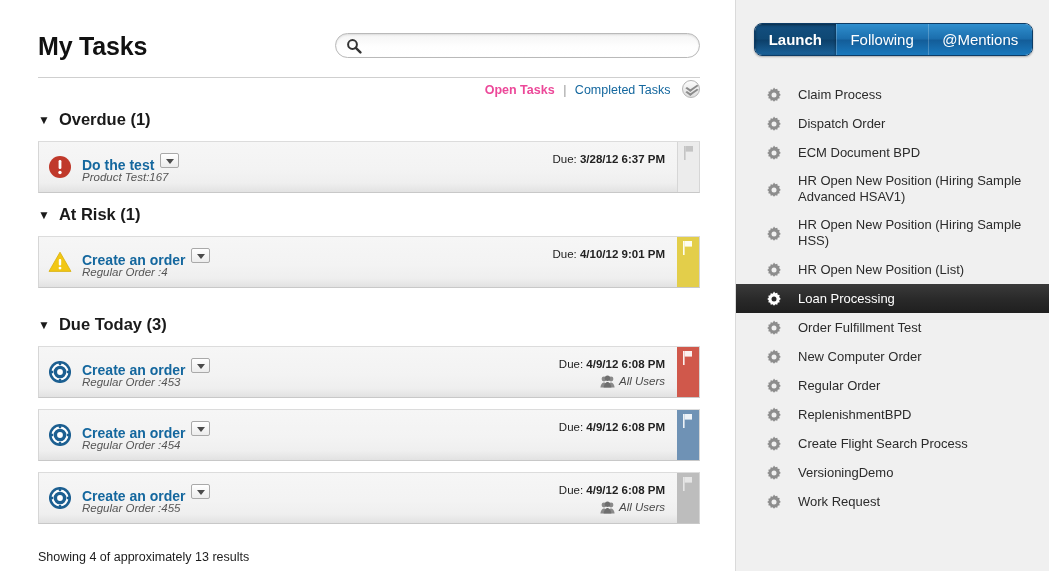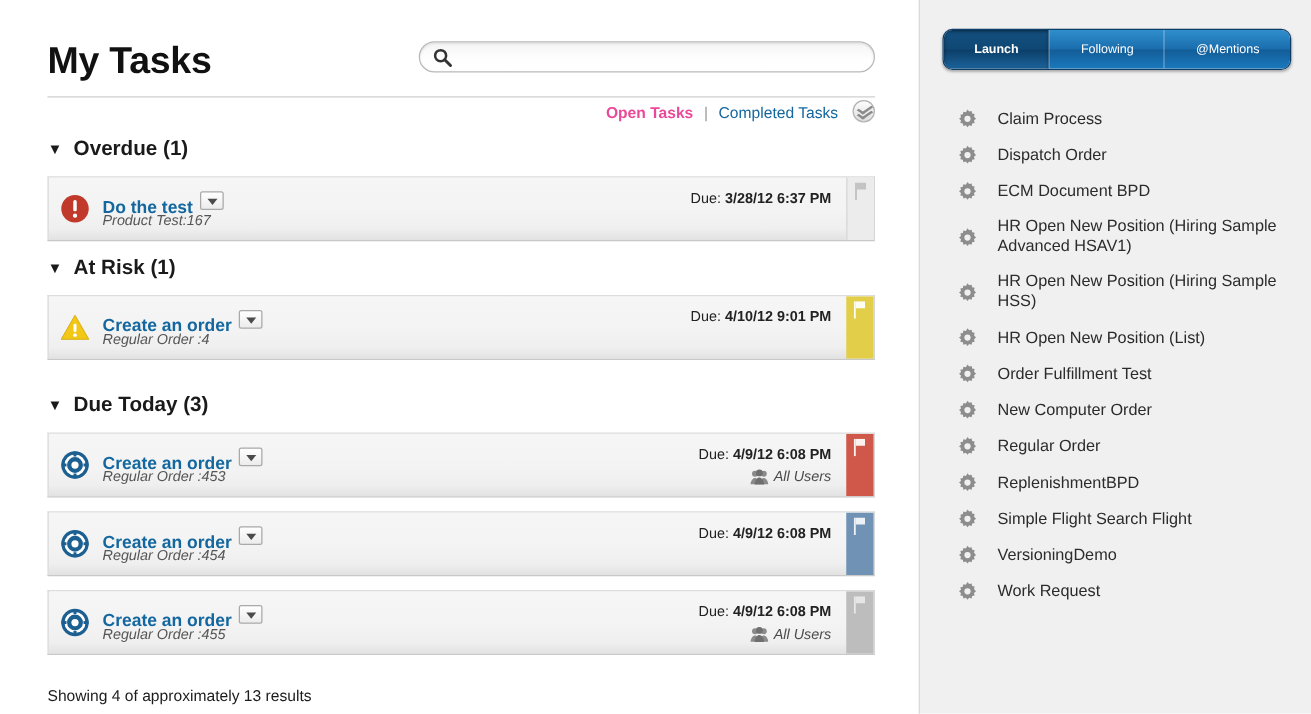--- a/index.html
+++ b/index.html
@@ -28,21 +28,21 @@
   .page-head {
     position: absolute;
     left: 38px; top: 30px;
     width: 662px;
     height: 48px;
     border-bottom: 1px solid #cfcfcf;
   }
   .page-title {
     position: absolute;
     left: 0; top: 2px;
-    font-size: 30px;
+    font-size: 25px;
     font-weight: bold;
     color: #111111;
     letter-spacing: -0.2px;
   }
 
   
   .search-wrap {
     position: absolute;
     left: 297px; top: 3px;
     width: 365px; height: 25px;
@@ -243,21 +243,21 @@
     overflow: hidden;
     display: flex;
     box-shadow: 0 1px 2px rgba(0,0,0,0.28);
     border: 1px solid #0d3c66;
   }
   .seg {
     flex: 1 1 auto;
     height: 100%;
     line-height: 31px;
     text-align: center;
-    font-size: 10px;
+    font-size: 15px;
     color: #ffffff;
     cursor: pointer;
     background: linear-gradient(to bottom, #2f8ecd 0%, #1b6ead 48%, #135d99 52%, #1a79bd 100%);
     border-left: 1px solid rgba(255,255,255,0.22);
   }
   .seg:first-child { border-left: none; }
   .seg.active {
     font-weight: bold;
     background: linear-gradient(to bottom, #134f80 0%, #0f4874 48%, #0c3f69 52%, #1b639b 100%);
     box-shadow: inset 0 1px 3px rgba(0,0,0,0.5);
@@ -558,20 +558,29 @@
       <div class="proc-item">
         <span class="proc-gear">
           <svg width="16" height="16" viewBox="0 0 16 16">
               <path d="M8 0.6l1.3 1.6 2-.5.4 2 2 .4-.5 2L14.8 8l-1.6 1.3.5 2-2 .4-.4 2-2-.5L8 14.8 6.7 13.2l-2 .5-.4-2-2-.4.5-2L1.2 8l1.6-1.3-.5-2 2-.4.4-2 2 .5z" fill="#8d8d8d"></path>
               <circle cx="8" cy="8" r="2.5" fill="#f0f0f0"></circle>
             </svg>
         </span>
         <span class="proc-label">HR Open New Position (List)</span>
       </div>
 
+      <div class="proc-item selected">
+        <span class="proc-gear">
+          <svg width="16" height="16" viewBox="0 0 16 16">
+              <path d="M8 0.6l1.3 1.6 2-.5.4 2 2 .4-.5 2L14.8 8l-1.6 1.3.5 2-2 .4-.4 2-2-.5L8 14.8 6.7 13.2l-2 .5-.4-2-2-.4.5-2L1.2 8l1.6-1.3-.5-2 2-.4.4-2 2 .5z" fill="#ffffff"></path>
+              <circle cx="8" cy="8" r="2.5" fill="#2a2a2a"></circle>
+            </svg>
+        </span>
+        <span class="proc-label">Loan Processing</span>
+      </div>
 
       <div class="proc-item">
         <span class="proc-gear">
           <svg width="16" height="16" viewBox="0 0 16 16">
               <path d="M8 0.6l1.3 1.6 2-.5.4 2 2 .4-.5 2L14.8 8l-1.6 1.3.5 2-2 .4-.4 2-2-.5L8 14.8 6.7 13.2l-2 .5-.4-2-2-.4.5-2L1.2 8l1.6-1.3-.5-2 2-.4.4-2 2 .5z" fill="#8d8d8d"></path>
               <circle cx="8" cy="8" r="2.5" fill="#f0f0f0"></circle>
             </svg>
         </span>
         <span class="proc-label">Order Fulfillment Test</span>
       </div>
@@ -606,21 +615,21 @@
         <span class="proc-label">ReplenishmentBPD</span>
       </div>
 
       <div class="proc-item">
         <span class="proc-gear">
           <svg width="16" height="16" viewBox="0 0 16 16">
               <path d="M8 0.6l1.3 1.6 2-.5.4 2 2 .4-.5 2L14.8 8l-1.6 1.3.5 2-2 .4-.4 2-2-.5L8 14.8 6.7 13.2l-2 .5-.4-2-2-.4.5-2L1.2 8l1.6-1.3-.5-2 2-.4.4-2 2 .5z" fill="#8d8d8d"></path>
               <circle cx="8" cy="8" r="2.5" fill="#f0f0f0"></circle>
             </svg>
         </span>
-        <span class="proc-label">Simple Flight Search Flight</span>
+        <span class="proc-label">Create Flight Search Process</span>
       </div>
 
       <div class="proc-item">
         <span class="proc-gear">
           <svg width="16" height="16" viewBox="0 0 16 16">
               <path d="M8 0.6l1.3 1.6 2-.5.4 2 2 .4-.5 2L14.8 8l-1.6 1.3.5 2-2 .4-.4 2-2-.5L8 14.8 6.7 13.2l-2 .5-.4-2-2-.4.5-2L1.2 8l1.6-1.3-.5-2 2-.4.4-2 2 .5z" fill="#8d8d8d"></path>
               <circle cx="8" cy="8" r="2.5" fill="#f0f0f0"></circle>
             </svg>
         </span>
         <span class="proc-label">VersioningDemo</span>

